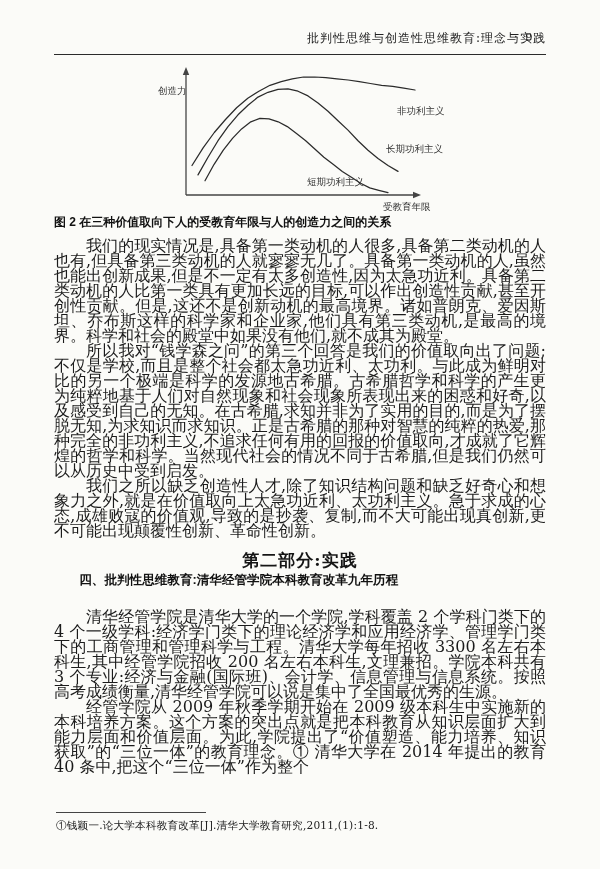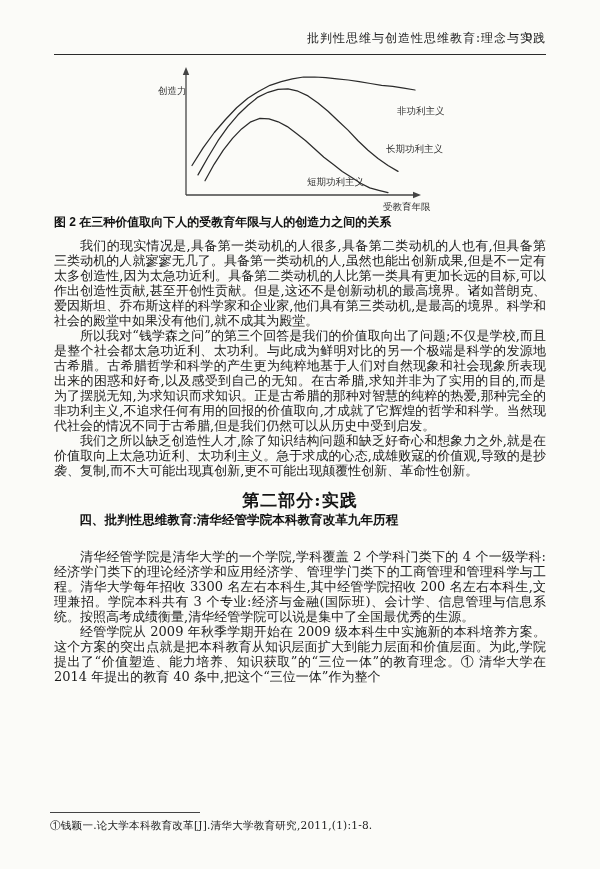--- a/index.html
+++ b/index.html
@@ -26,34 +26,34 @@
     font-family:"Liberation Sans","DejaVu Sans",sans-serif;
     font-size:9.5px; fill:#333;
   }
   .figure-caption {
     font-family:"Liberation Sans","DejaVu Sans",sans-serif;
     font-weight:bold; font-size:12px; margin-top:3px; color:#111;
   }
   
   .body-text { margin-top:7px; }
   .body-text p {
-    font-size:13px; line-height:15px; text-align:justify;
+    font-size:16px; line-height:15px; text-align:justify;
     text-indent:2em; color:#1b1b1b;
   }
   .part-heading {
     text-align:center; font-size:17px; font-weight:600; letter-spacing:1px;
     margin-top:11px; margin-bottom:0; color:#151515;
   }
   .sub-heading {
     font-family:"Liberation Sans","DejaVu Sans",sans-serif;
     font-size:12.6px; font-weight:bold; text-indent:2em;
     line-height:17px; margin-bottom:20px; color:#111;
   }
   
-  .footnote-block { position:absolute; left:50px; right:54px; top:812px; }
+  .footnote-block { position:absolute; left:56px; right:54px; top:812px; }
   .footnote-rule { width:150px; border-top:1px solid #444; margin-bottom:6px; }
   .footnote-text { font-size:10.6px; color:#222; letter-spacing:0.2px; }
 </style>
 </head>
 <body>
 
 <div class="content">
 
   <div class="page-header">
     <div class="header-title">批判性思维与创造性思维教育:理念与实践</div>

